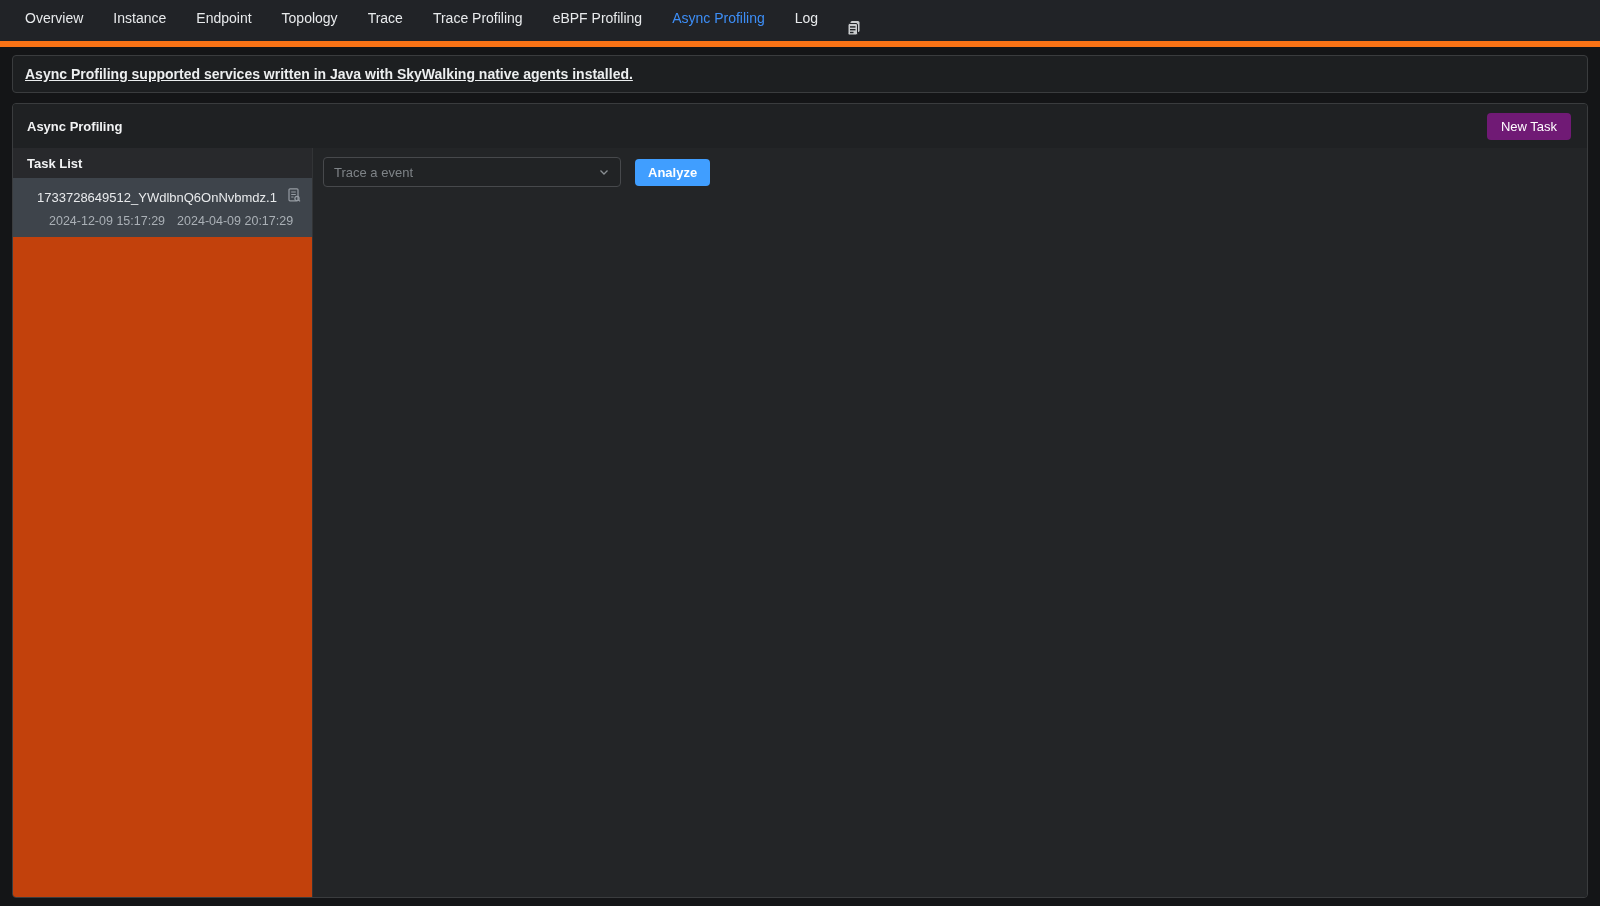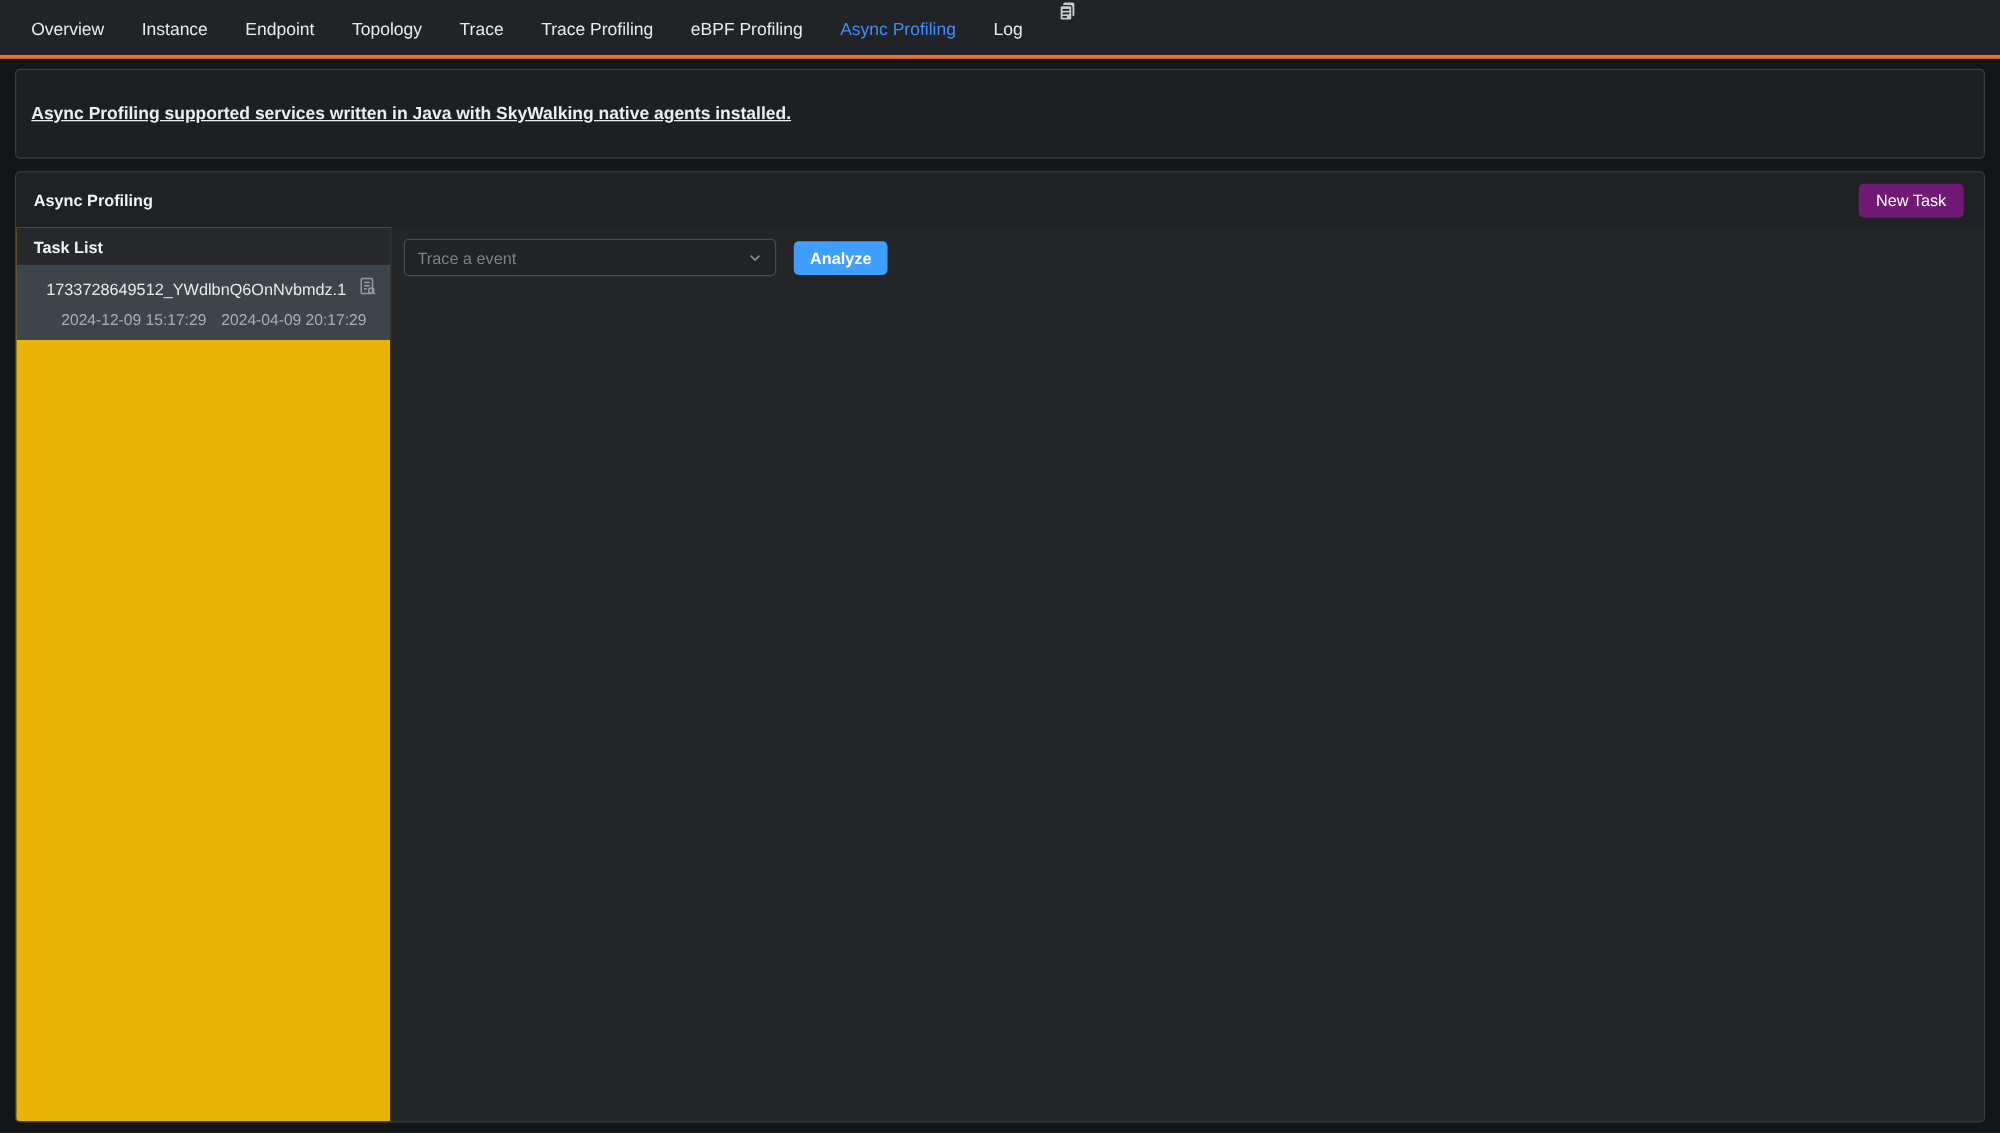--- a/index.html
+++ b/index.html
@@ -10,23 +10,23 @@
     color: #e6e8ea;
     display: flex;
     flex-direction: column;
   }
 
   
   .nav {
     height: 47px;
     flex: 0 0 47px;
     background: #212327;
-    border-bottom: 3px solid #f97316;
-    display: flex;
-    align-items: flex-start;
+    border-bottom: 6px solid #f97316;
+    display: flex;
+    align-items: flex-end;
     padding: 0 10px;
   }
   .nav-tab {
     padding: 0 15px;
     font-size: 14px;
     color: #e8eaec;
     cursor: pointer;
     white-space: nowrap;
     line-height: 46px;
   }
@@ -37,21 +37,21 @@
     align-items: center;
     cursor: pointer;
   }
 
   
   .banner {
     margin: 8px 12px 10px 12px;
     border: 1px solid #3a3c3e;
     border-radius: 4px;
     background: #1d1f21;
-    padding: 26px 12px;
+    padding: 9px 12px;
   }
   .banner-text {
     font-size: 14px;
     font-weight: 600;
     color: #eceeef;
     text-decoration: underline;
   }
 
   
   .panel {
@@ -92,21 +92,21 @@
     padding: 6px 13px;
     text-align: center;
   }
 
   .panel-body { flex: 1 1 auto; display: flex; min-height: 0; }
 
   
   .sidebar {
     flex: 0 0 300px;
     width: 300px;
-    background: #eab308;
+    background: #c2410c;
     border-right: 1px solid #323436;
     display: flex;
     flex-direction: column;
   }
   .tasklist-header {
     flex: 0 0 30px;
     background: #28292c;
     display: flex;
     align-items: center;
     padding: 0 14px;

